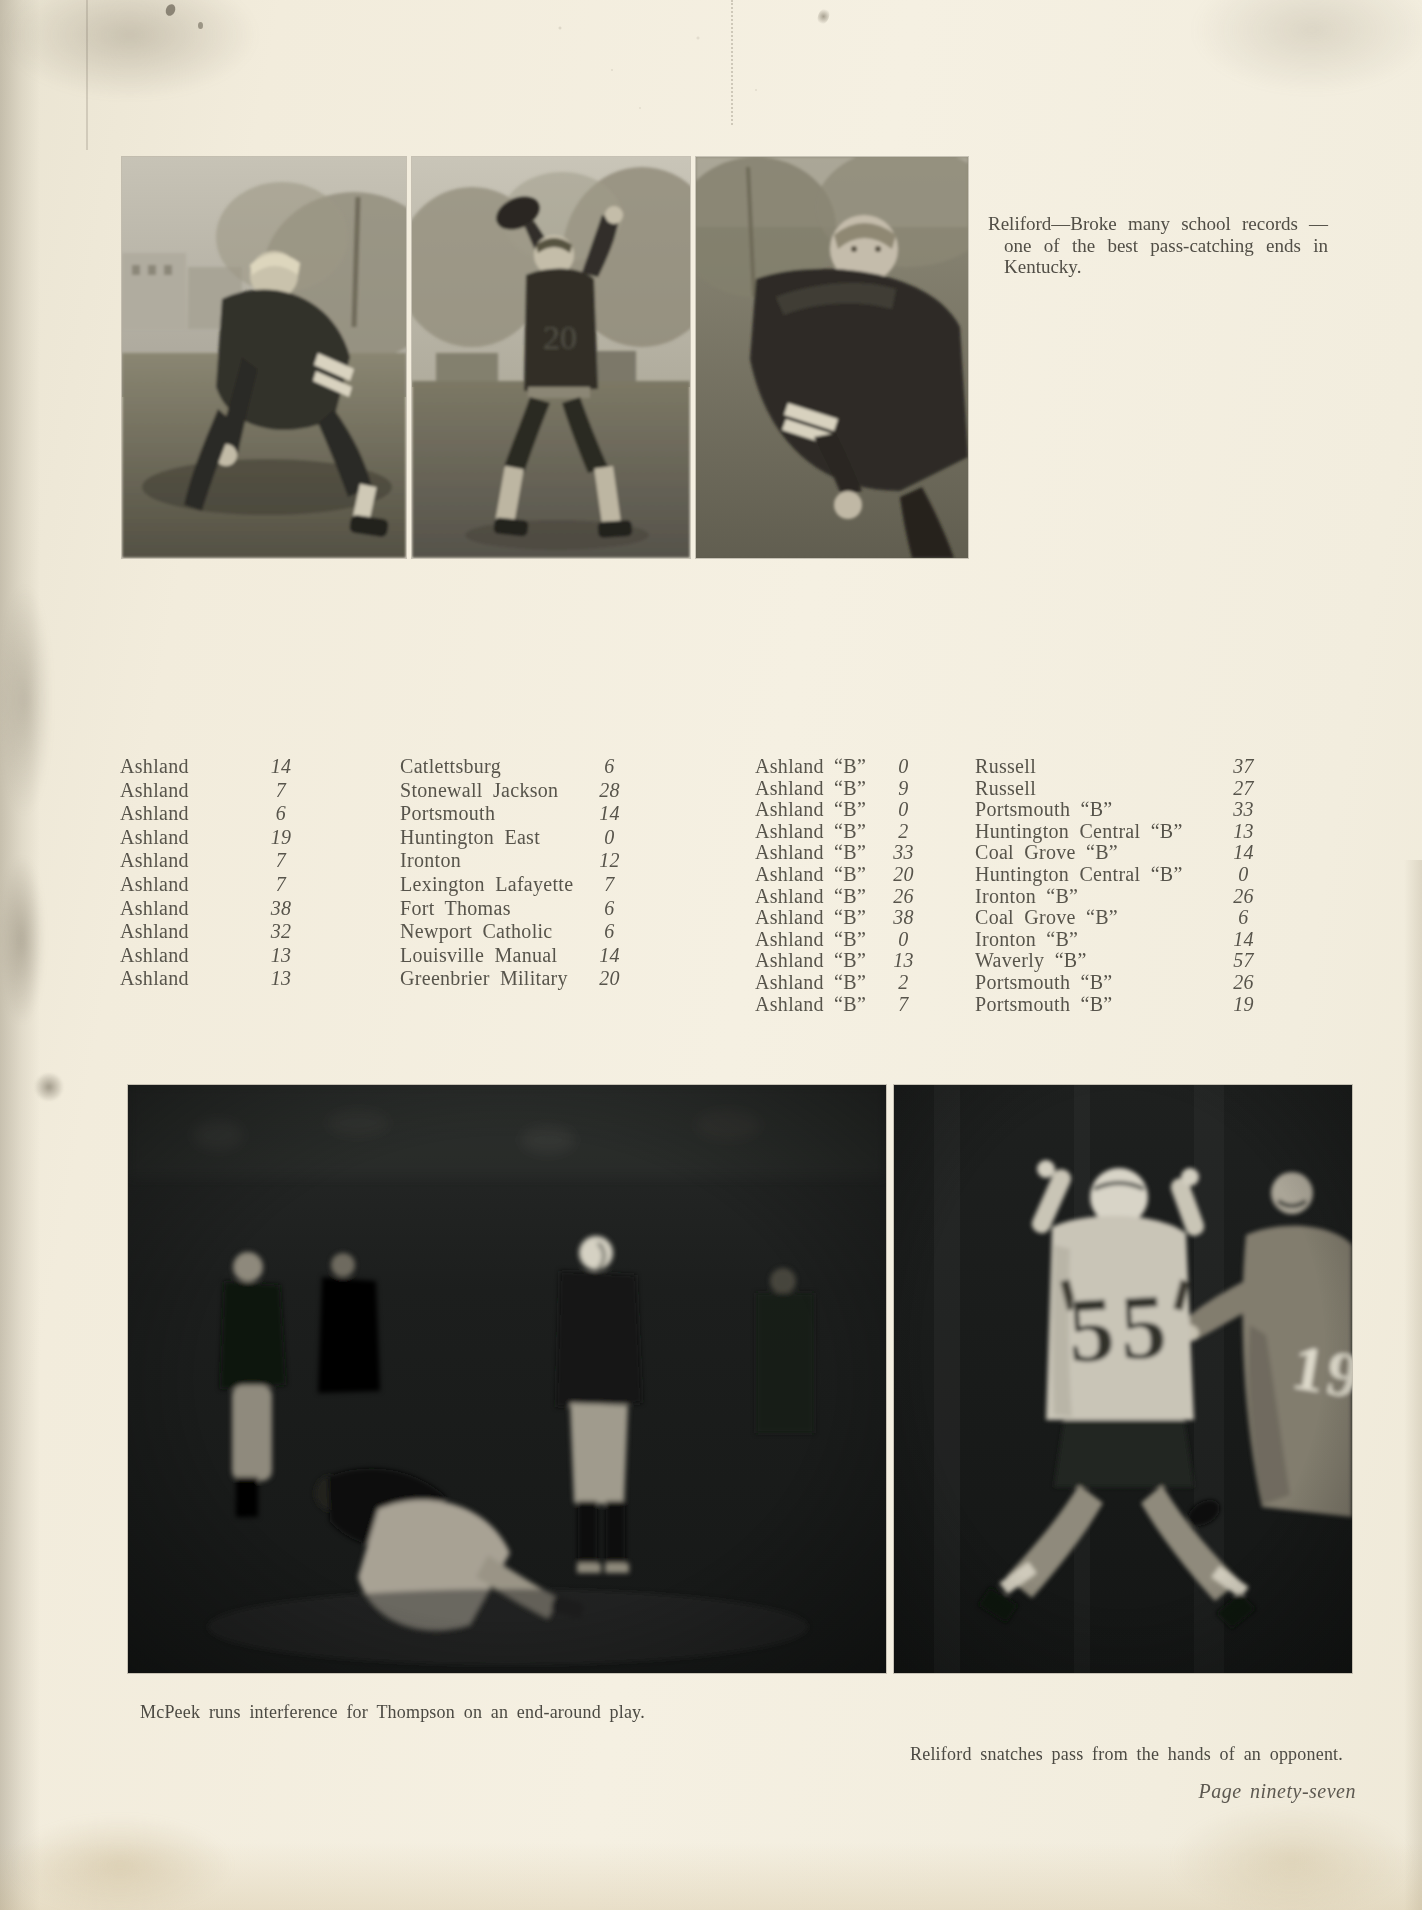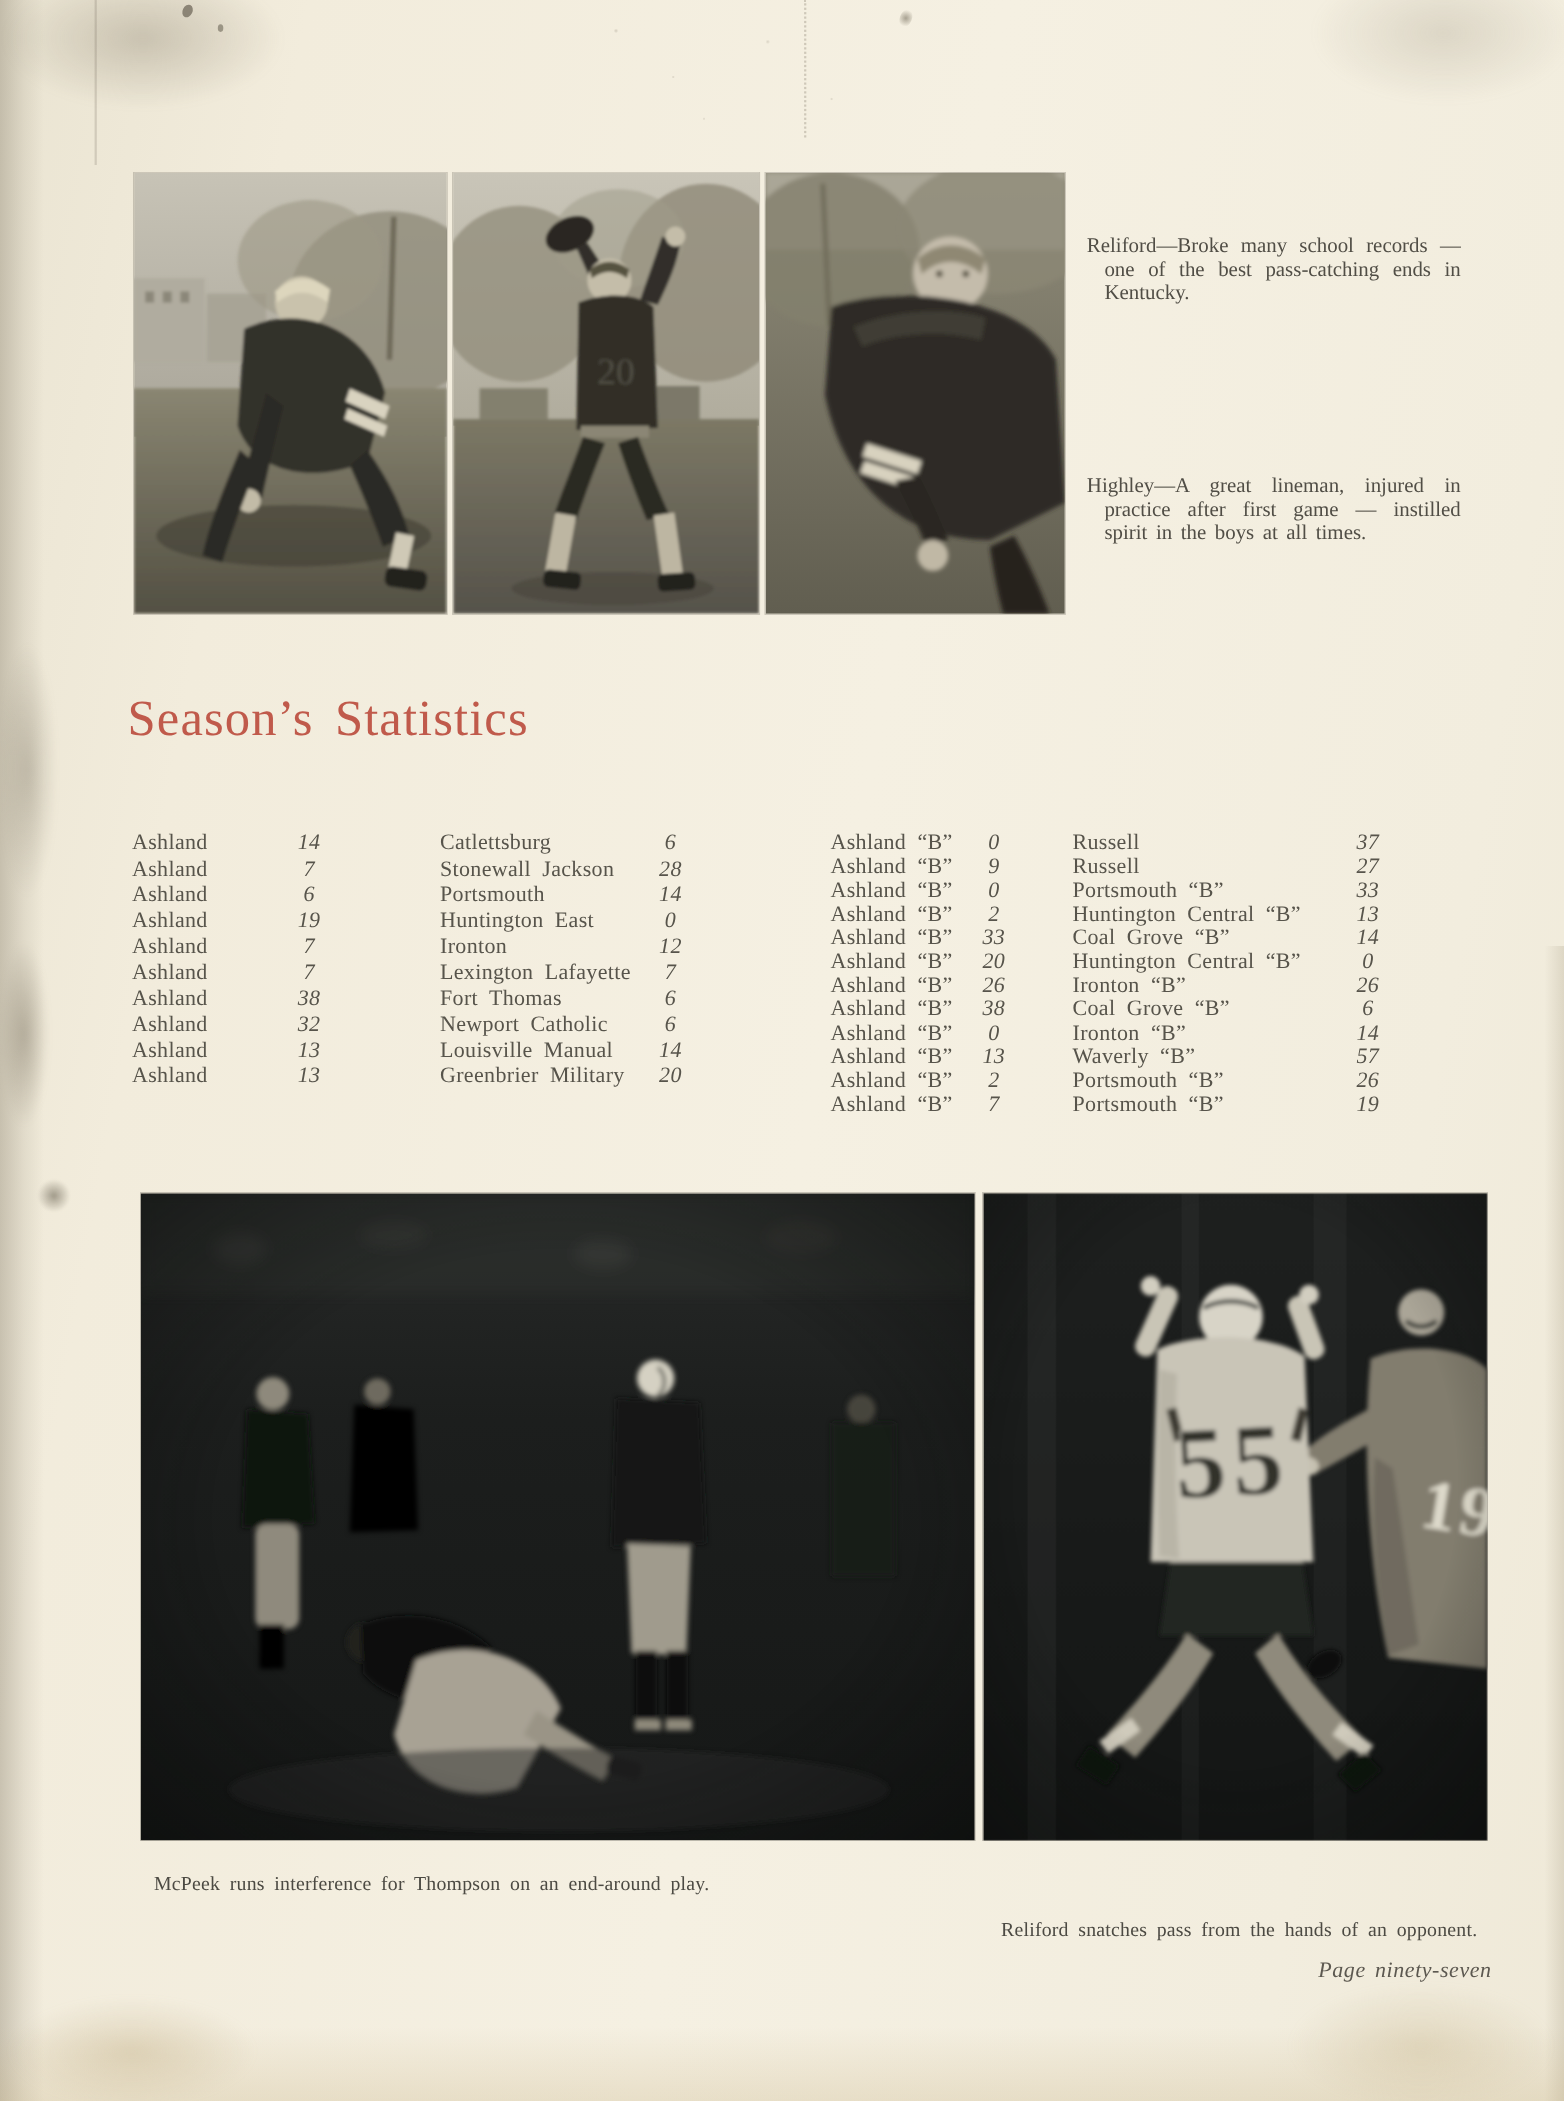--- a/index.html
+++ b/index.html
@@ -210,23 +210,21 @@
         <path d="M92 246 L142 262 L138 274 L88 258 Z" fill="#d8d2bf"></path>
         <path d="M90 262 L140 278 L136 289 L86 273 Z" fill="#d8d2bf"></path>
         <path d="M118 280 C130 304 140 324 146 340 L166 334 C158 314 148 292 140 276 Z" fill="#2a2822"></path>
         <circle cx="152" cy="348" r="14" fill="#c0b8a5"></circle>
         <path d="M226 330 C238 352 250 378 258 401 L216 401 C210 378 206 356 204 340 Z" fill="#26241f"></path>
       </g>
     </svg>
   </figure>
 
   <p class="note n1">Reliford—Broke many school records —one of the best pass-catching ends in Kentucky.</p>
-  <p class="note n3">Highley—A great lineman, injured in practice after first game — instilled spirit in the boys at all times.</p>
-
-  <h1 class="heading">Season’s Statistics</h1>
+
 
   <div class="table varsity">
 
       <div class="row">
         <span class="c team">Ashland</span>
         <span class="c num">14</span>
         <span class="c sp"></span>
         <span class="c opp">Catlettsburg</span>
         <span class="c num">6</span>
       </div>

